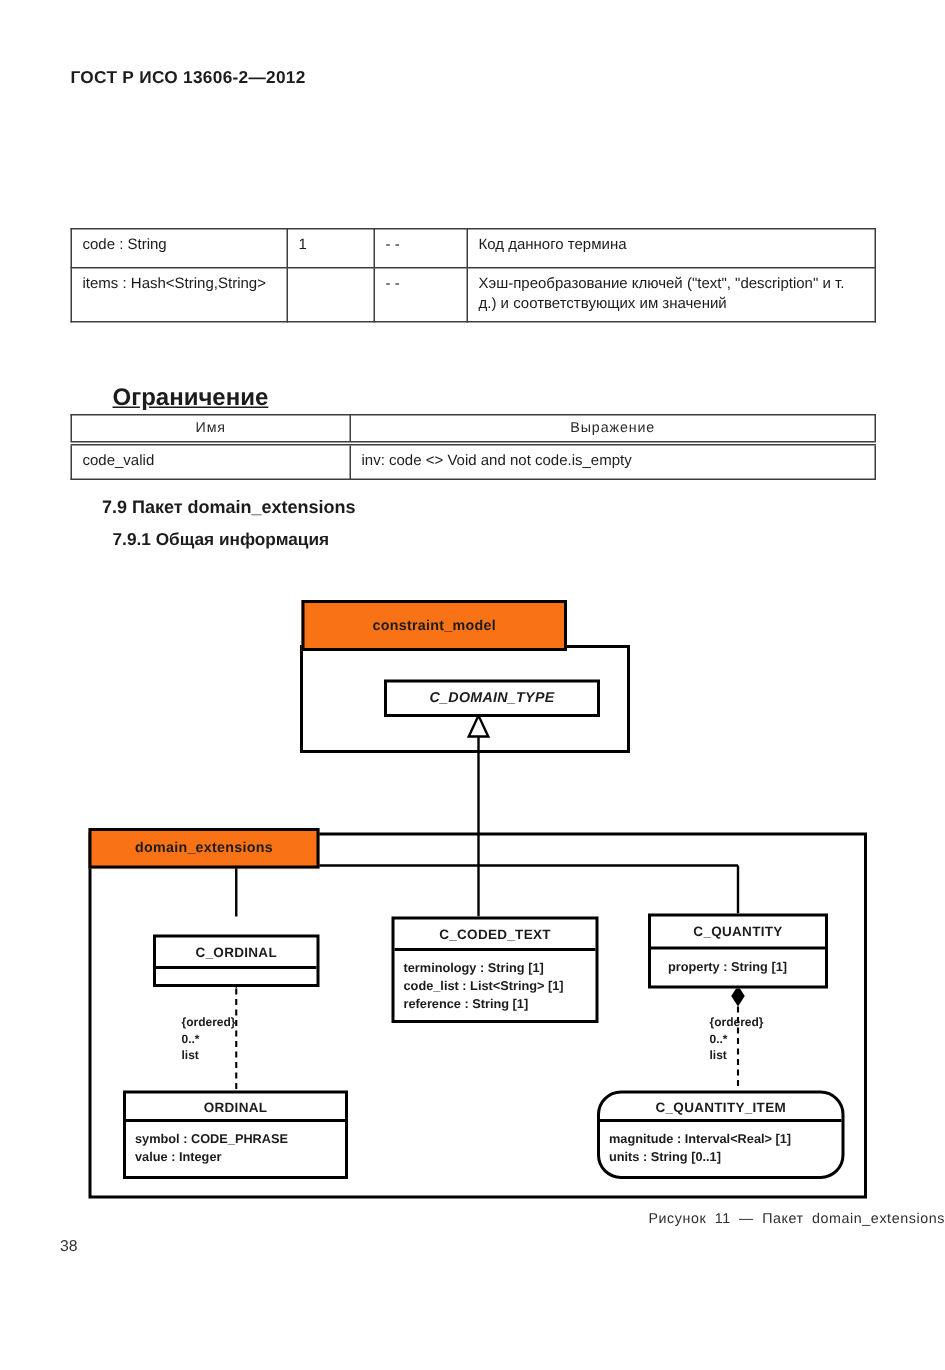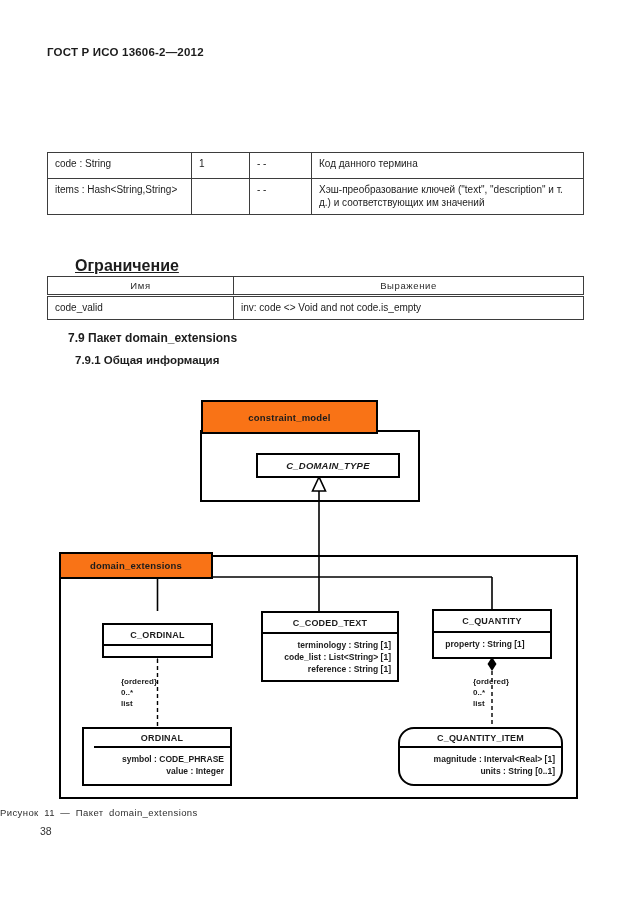--- a/index.html
+++ b/index.html
@@ -35,26 +35,26 @@
     display:flex; align-items:center; justify-content:center;
     font-size:9.5px; font-weight:bold; letter-spacing:0.2px;
   }
   .pkg-body{border:2px solid #000; background:#fff; z-index:1;}
   .uml-class{border:2px solid #000; background:#fff; z-index:4; box-sizing:border-box;}
   .uml-title{
     border-bottom:2px solid #000; font-size:9px; font-weight:bold;
     display:flex; align-items:center; justify-content:center; letter-spacing:0.2px;
   }
   .uml-title.italic{font-style:italic; font-size:9.5px;}
-  .uml-attrs{font-size:8.5px; font-weight:bold; line-height:12px; padding:5px 6px 0 6px;text-align:right;}
+  .uml-attrs{font-size:8.5px; font-weight:bold; line-height:12px; padding:5px 6px 0 6px;}
   .uml-attrs.center{text-align:center; padding-left:2px; padding-right:16px;}
   .anno{font-size:8px; font-weight:bold; line-height:11px; z-index:5;}
   svg.wires{left:0; top:390px; z-index:2;}
   .fig-caption{
-    left:0; top:807px; width:630px; text-align:left;
+    left:0; top:807px; width:630px; text-align:right;
     font-size:9.5px; color:#2e2e2e; letter-spacing:0.4px; word-spacing:2.5px;
   }
   .page-num{left:40px; top:825px; font-size:10.5px; color:#333;}
 </style>
 </head>
 <body>
 
 <div class="page">
 
   <div class="abs doc-header">ГОСТ Р ИСО 13606-2—2012</div>
@@ -157,21 +157,21 @@
     <div>0..*</div>
     <div>list</div>
   </div>
 
   <div class="abs anno" style="left:473px; top:676px;">
     <div>{ordered}</div>
     <div>0..*</div>
     <div>list</div>
   </div>
 
-  <div class="abs uml-class" style="left:82px; top:727px; width:150px;padding-left:10px;">
+  <div class="abs uml-class" style="left:82px; top:727px; width:150px;">
     <div class="uml-title" style="height:17px;">ORDINAL</div>
     <div class="uml-attrs" style="height:31px;">
       <div>symbol : CODE_PHRASE</div>
       <div>value : Integer</div>
     </div>
   </div>
 
   <div class="abs uml-class" style="left:398px; top:727px; width:165px;border-radius:16px;">
     <div class="uml-title" style="height:17px;">C_QUANTITY_ITEM</div>
     <div class="uml-attrs" style="height:31px;">

